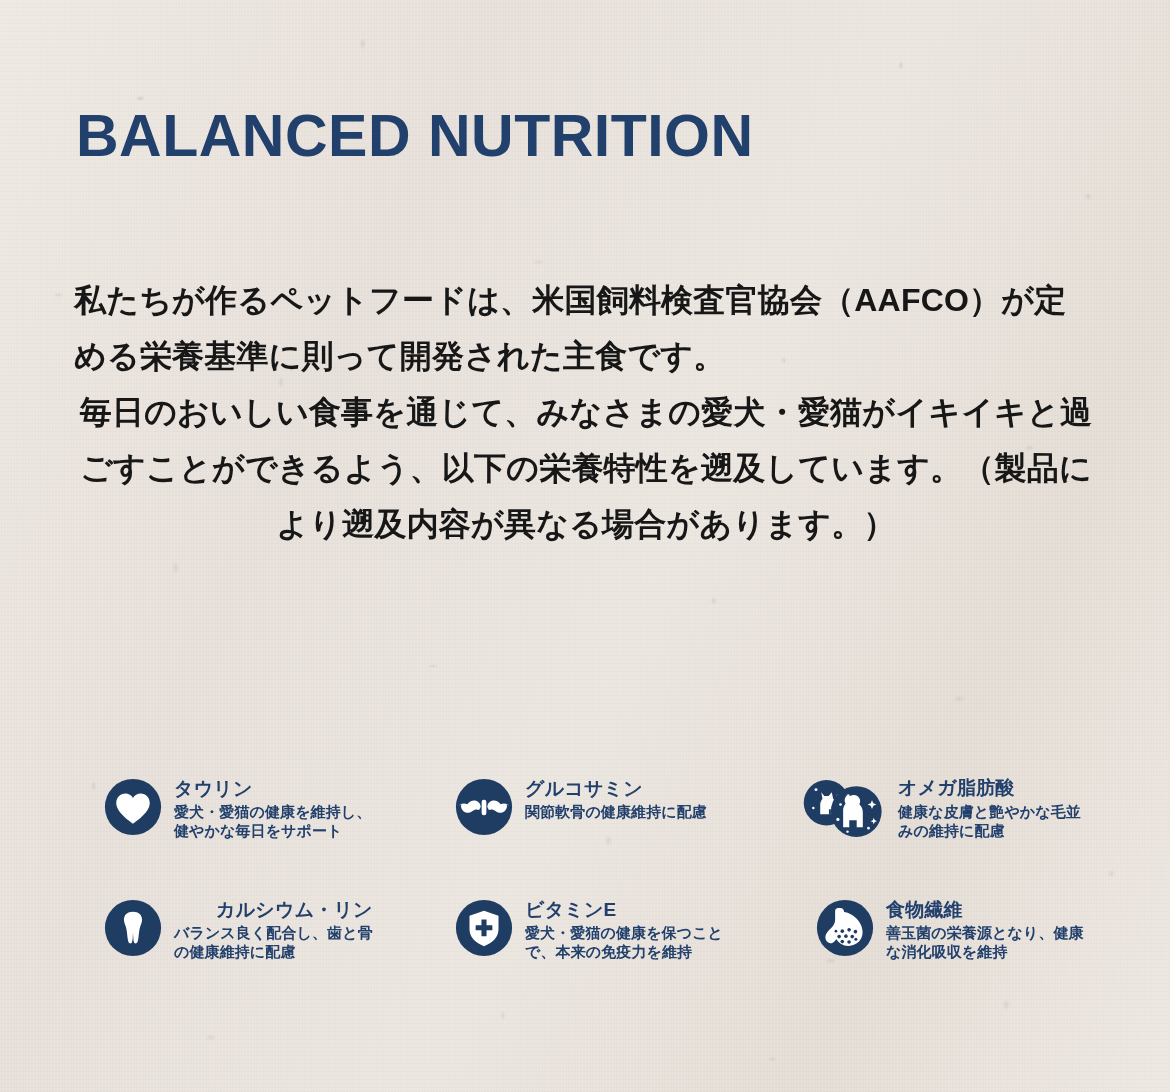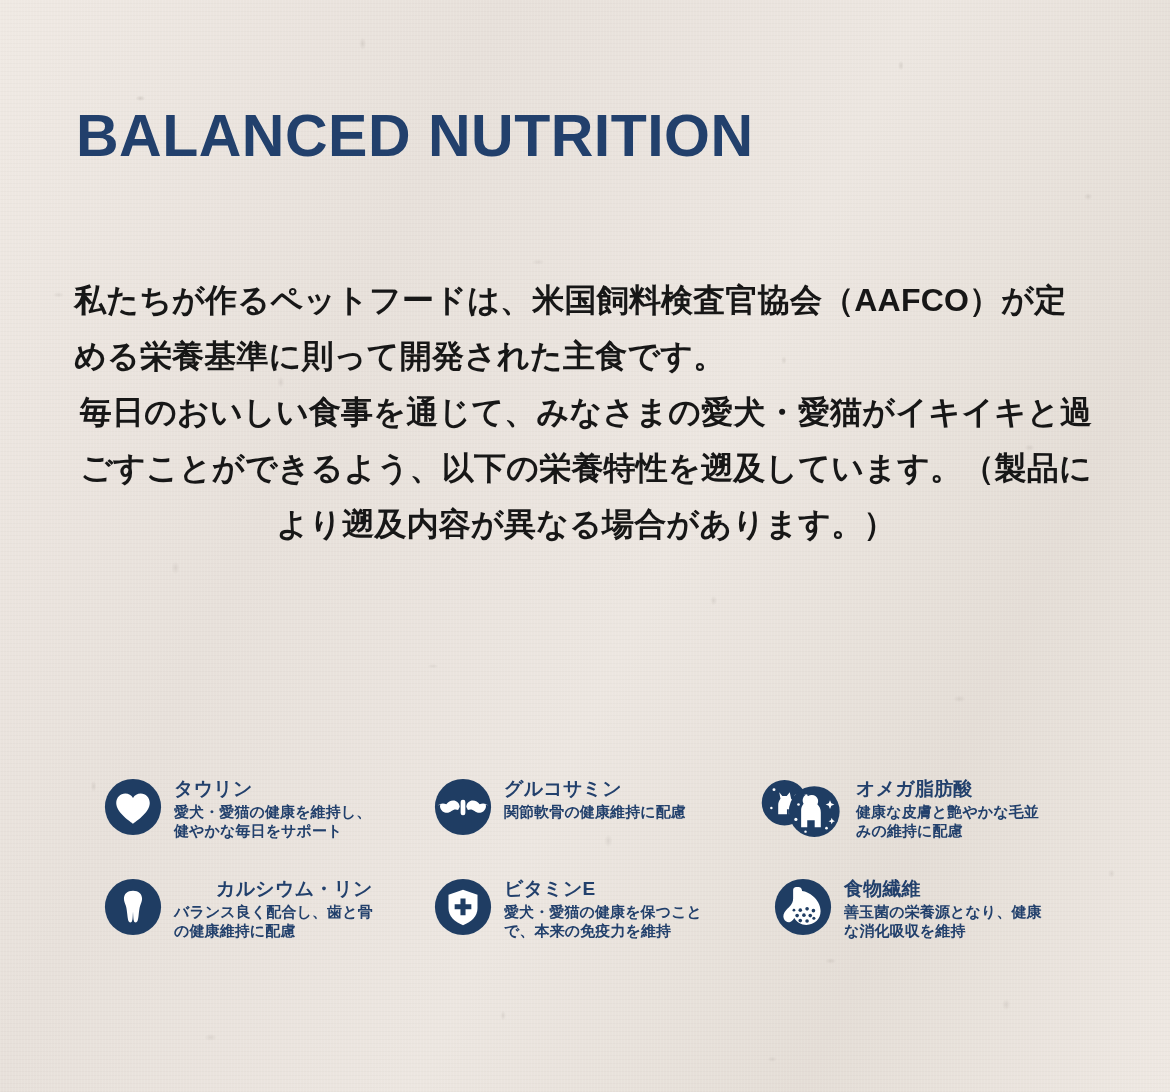--- a/index.html
+++ b/index.html
@@ -96,20 +96,21 @@
   .features {
     position: absolute;
     left: 104px;
     top: 776px;
     width: 1000px;
     display: grid;
     grid-template-columns: 330px 340px 330px;
     grid-auto-rows: 100px;
     column-gap: 0;
     row-gap: 0;
+    gap: 21px;
   }
   .feature {
     display: flex;
     align-items: flex-start;
     gap: 12px;
   }
   .feature-icon {
     flex: 0 0 auto;
     width: 58px;
     height: 58px;
@@ -209,21 +210,21 @@
             <path d="M80 25l1.5 3.6L85 30l-3.5 1.4L80 35l-1.5-3.6L75 30l3.5-1.4z"></path>
             <path d="M82 45l1.1 2.6L85.7 49l-2.6 1.1L82 52.7l-1.1-2.6L78.3 49l2.6-1.1z"></path>
             <circle cx="44" cy="30" r="1.5"></circle>
               <circle cx="41" cy="47" r="1.8"></circle>
             <circle cx="76" cy="57" r="1.5"></circle>
               <circle cx="52" cy="61" r="1.4"></circle>
           </g>
         </svg>
       </span>
       <span class="feature-text">
-        <span class="feature-title" style="display: block;">オメガ脂肪酸</span>
+        <span class="feature-title" style="display: block; font-family: Liberation Mono, monospace;">オメガ脂肪酸</span>
         <span class="feature-desc" style="display: block;">
           <span>健康な皮膚と艶やかな毛並</span><br>
           <span>みの維持に配慮</span>
         </span>
       </span>
     </div>
 
     <div class="feature">
       <span class="feature-icon">
         <svg viewBox="0 0 64 64" aria-hidden="true">

